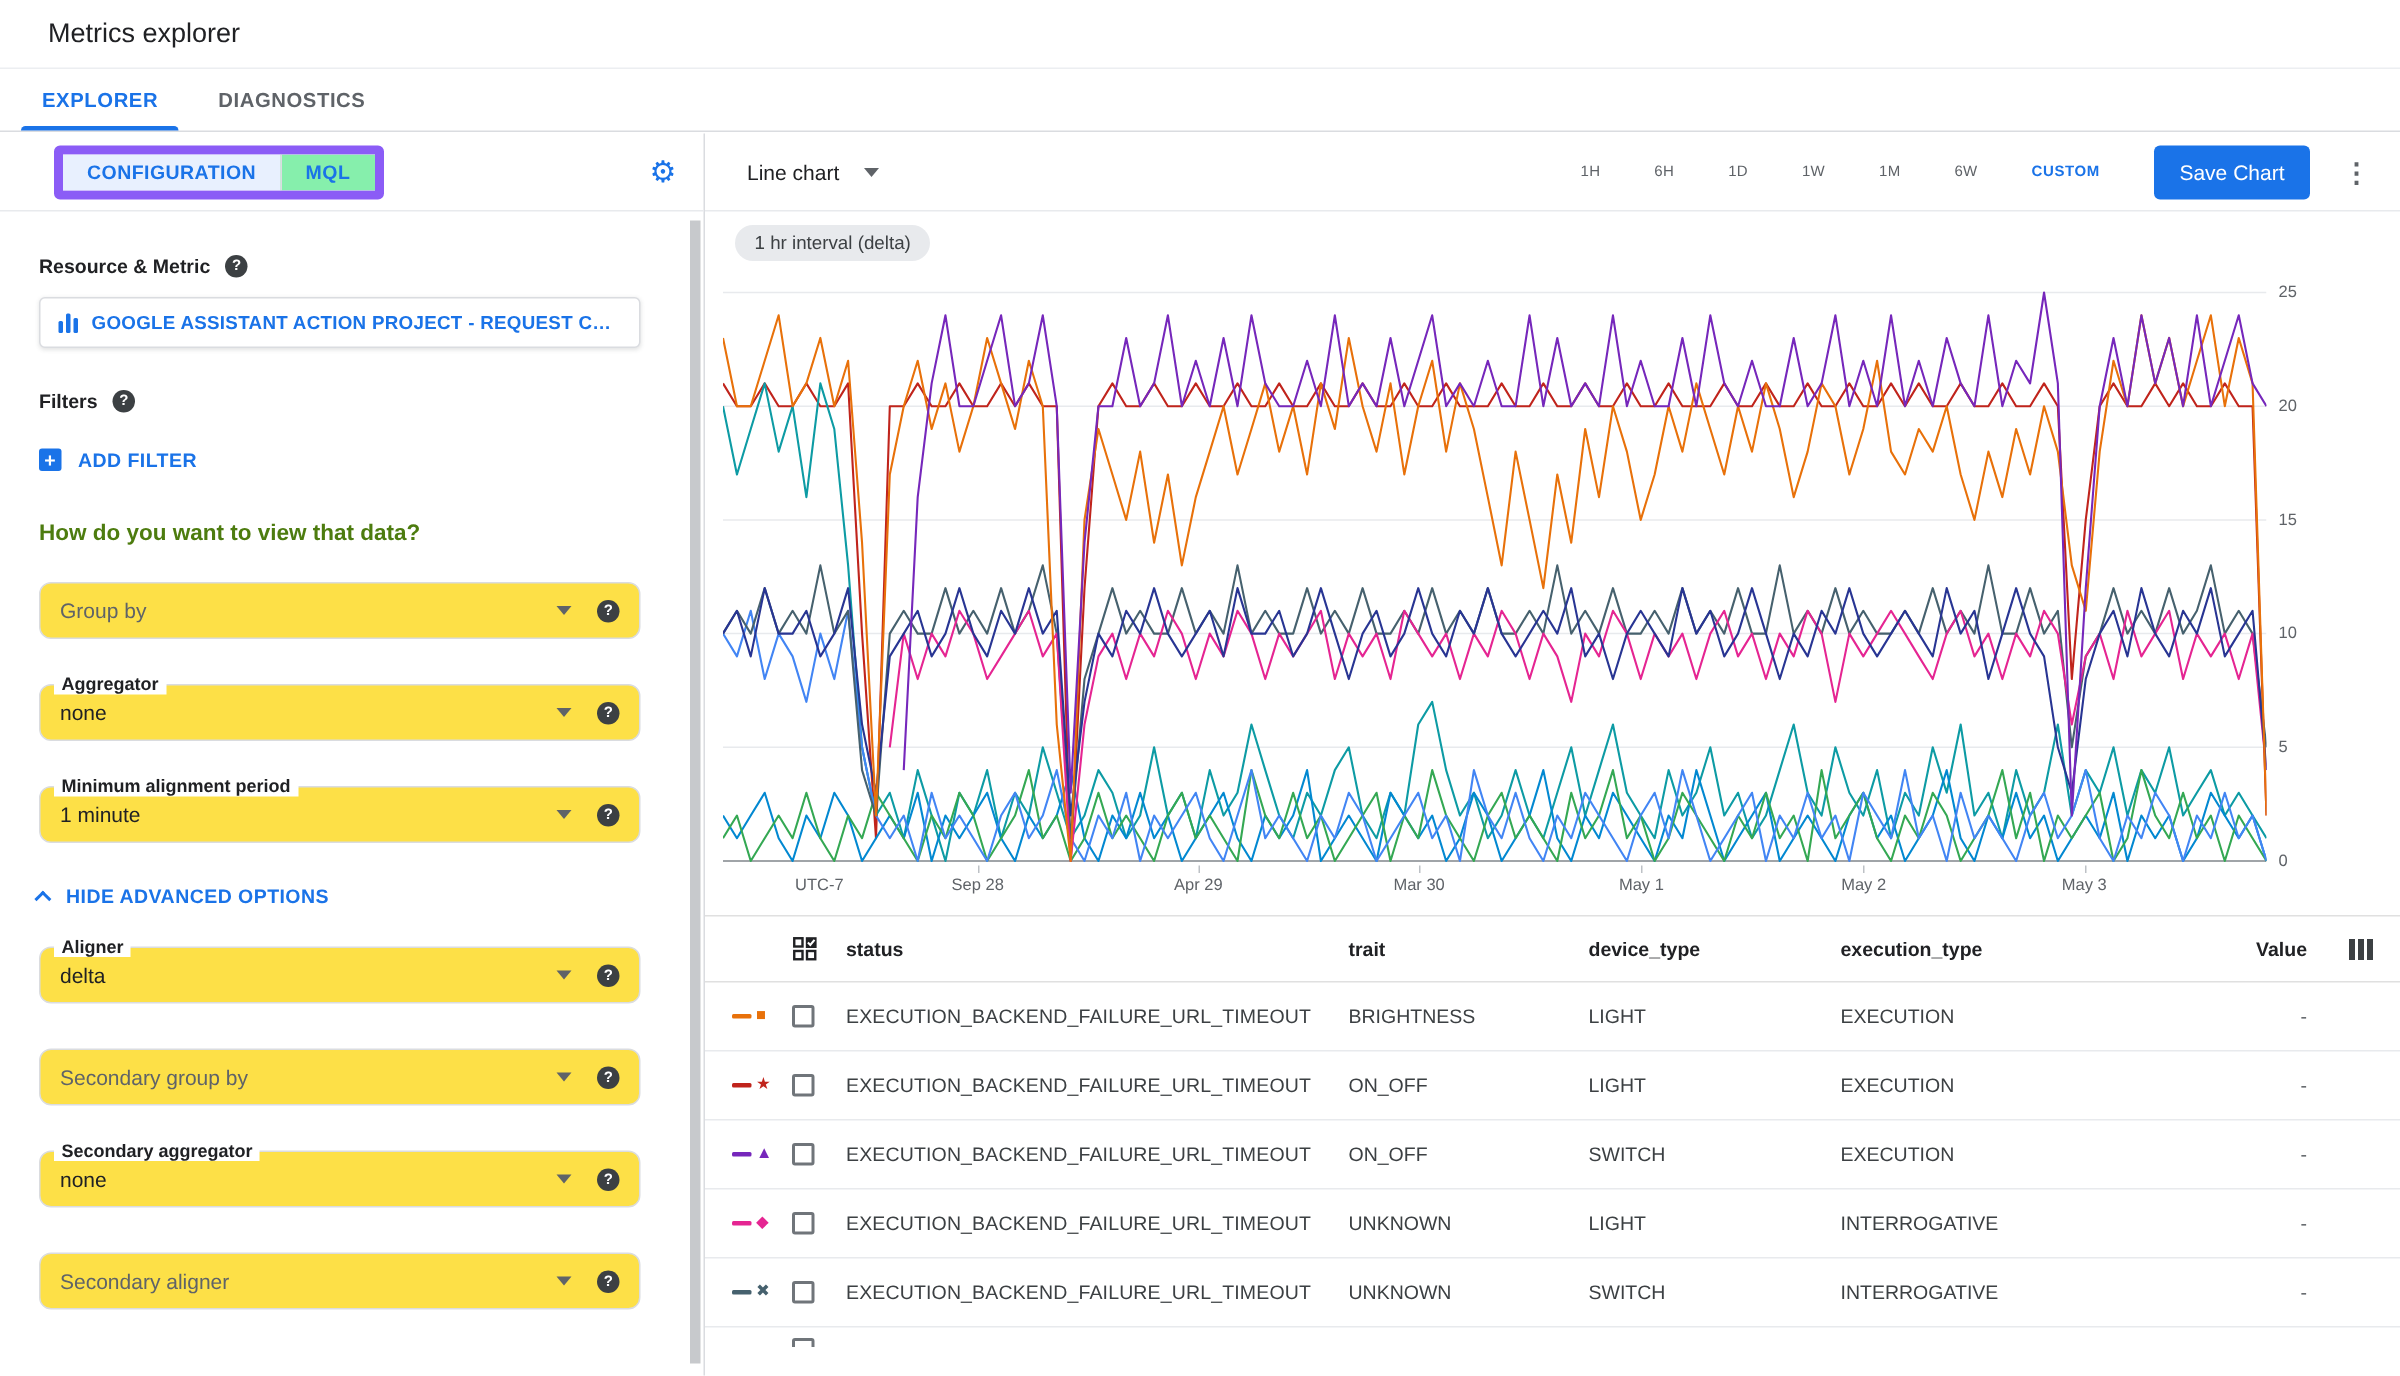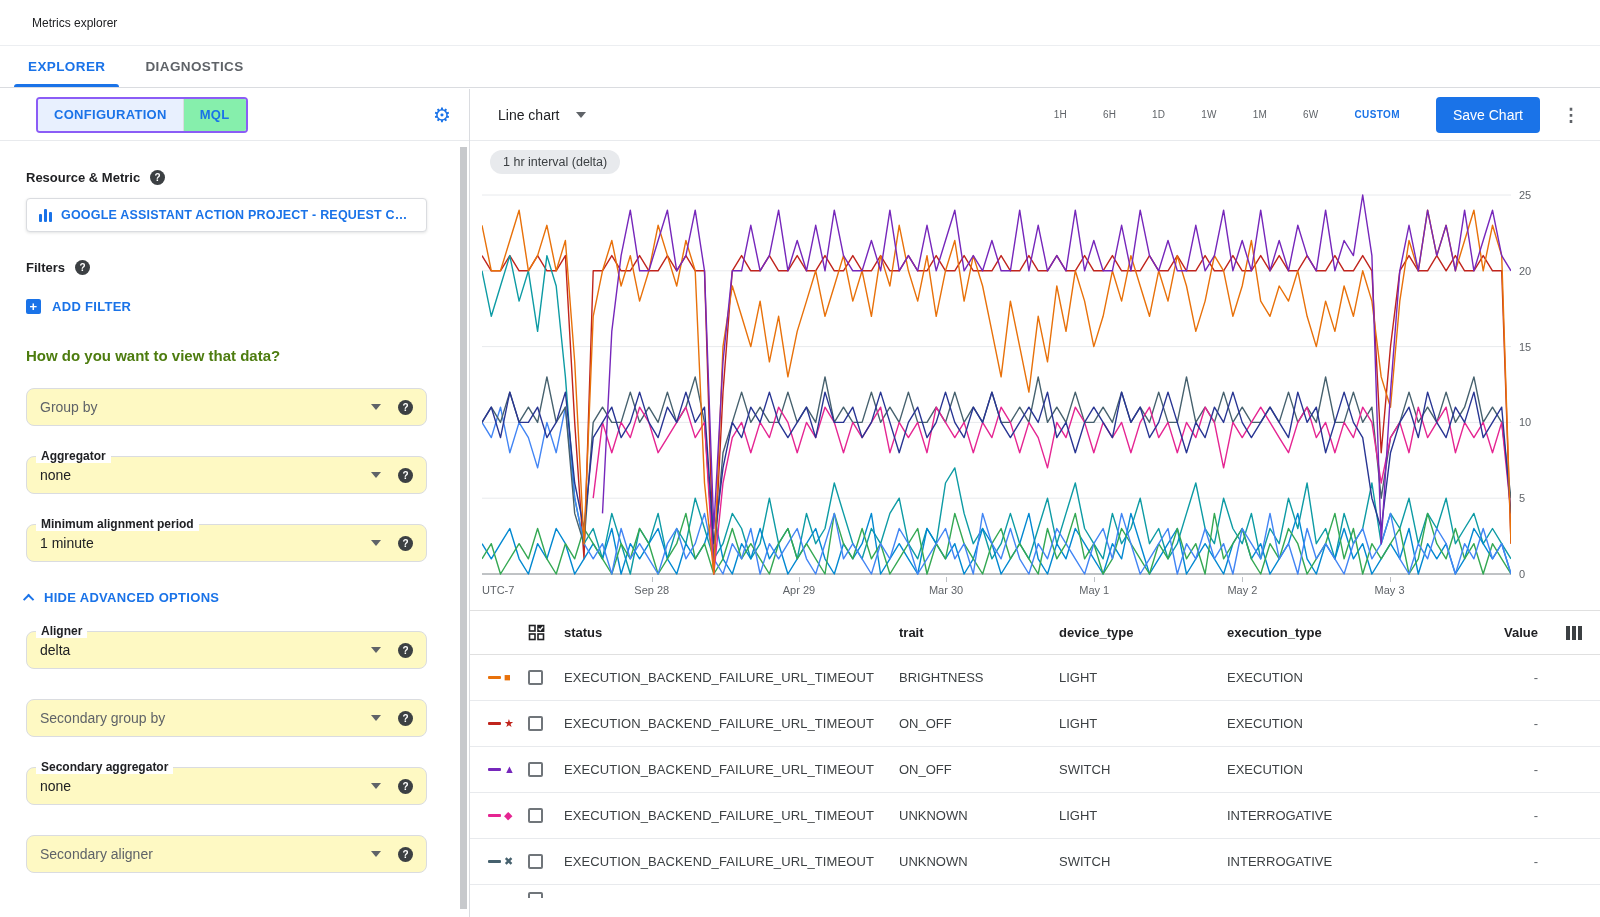--- a/index.html
+++ b/index.html
@@ -2,42 +2,42 @@
 <html><head>
 <meta charset="utf-8">
 <style>
   * { margin:0; padding:0; box-sizing:border-box; }
   html,body { width:1600px; height:917px; background:#fff; overflow:hidden;
     font-family:"Liberation Sans", sans-serif; color:#202124; }
 
   
   .title-bar { height:46px; display:flex; align-items:center; padding-left:32px;
     border-bottom:1px solid #eceef1; background:#fff; }
-  .title-bar h1 { font-size:12px; font-weight:400; color:#202124;text-align:right; }
+  .title-bar h1 { font-size:18px; font-weight:400; color:#202124;text-align:right; }
 
   .tab-bar { height:42px; display:flex; align-items:stretch; padding-left:8px;
     border-bottom:1px solid #dadce0; }
   .tab { display:flex; align-items:center; padding:0 20px; font-size:13.5px;
     font-weight:700; letter-spacing:.4px; color:#5f6368; position:relative; cursor:pointer; }
   .tab.active { color:#1a73e8; }
   .tab.active::after { content:""; position:absolute; left:6px; right:6px; bottom:0;
     height:3px; background:#1a73e8; border-radius:3px 3px 0 0; }
 
   
   .main { position:absolute; top:89px; bottom:0; left:0; right:0; display:flex; }
   .left-panel { width:470px; position:relative; border-right:1px solid #dadce0; background:#fff; }
   .right-panel { flex:1; position:relative; background:#fff; }
 
   .subheader { height:52px; display:flex; align-items:center;
     border-bottom:1px solid #e8eaed; }
   .left-panel .subheader { padding:0 18px 0 36px; }
   .right-panel .subheader { padding:0 20px 0 28px; }
 
   
-  .segmented { display:flex; border:2px solid #8b5cf6; border-radius:4px; overflow:hidden; height:36px; }
+  .segmented { display:flex; border:6px solid #8b5cf6; border-radius:4px; overflow:hidden; height:36px; }
   .seg-btn { display:flex; align-items:center; padding:0 16px; font-size:13px;
     font-weight:700; letter-spacing:.3px; color:#1a73e8; background:#86efac; cursor:pointer; }
   .seg-btn.active { background:#e8f0fe; }
   .seg-btn + .seg-btn { border-left:1px solid #dadce0; }
 
   .gear { margin-left:auto; font-size:20px; color:#1a73e8; cursor:pointer; line-height:1; }
 
   
   .panel-content { padding:0 42px 0 26px; }
   .section-label { display:flex; align-items:center; gap:10px; font-size:13px;
@@ -56,21 +56,21 @@
 
   .add-filter { display:flex; align-items:center; gap:11px; color:#1a73e8;
     font-size:13px; font-weight:700; letter-spacing:.3px; cursor:pointer; }
   .plus-icon { width:15px; height:15px; background:#1a73e8; color:#fff; border-radius:2px;
     display:inline-flex; align-items:center; justify-content:center; font-size:13px;
     font-weight:700; line-height:1; }
 
   .question { font-size:15px; font-weight:700; color:#4d7c0f; }
 
   .field { position:relative; height:38px; border:1px solid #dadce0; border-radius:8px;
-    display:flex; align-items:center; padding:0 13px; background:#fef9c3; cursor:pointer; }
+    display:flex; align-items:center; padding:0 13px; background:#fde047; cursor:pointer; }
   .f-label { position:absolute; top:-8px; left:9px; background:#fff; padding:0 5px;
     font-size:12px; font-weight:700; color:#202124; }
   .f-text { font-size:14px; color:#202124; }
   .f-text.placeholder { color:#5f6368; }
   .f-caret { margin-left:auto; width:0; height:0; border-left:5px solid transparent;
     border-right:5px solid transparent; border-top:6px solid #5f6368; }
   .field .help { margin-left:17px; }
 
   .adv-toggle { display:flex; align-items:center; gap:10px; color:#1a73e8; font-size:13px;
     font-weight:700; letter-spacing:.3px; cursor:pointer; }
@@ -94,21 +94,21 @@
   
   .chart-area { position:relative; height:469px; }
   .interval-chip { position:absolute; left:20px; top:9px; background:#e8eaed; color:#3c4043;
     font-size:12.5px; padding:5px 13px; border-radius:13px; }
   .plot { position:absolute; left:12px; top:52px; }
   .ylabels { position:absolute; left:1049px; top:52px; width:40px; height:383px; }
   .ylabels span { position:absolute; font-size:11px; color:#5f6368; }
   .xlabels { position:absolute; left:12px; top:436px; width:1029px; height:26px; }
   .xlabels .xtick { position:absolute; top:0; width:1px; height:5px; background:#bdc1c6; }
   .xlabels .xlab { position:absolute; top:7px; font-size:11px; color:#5f6368; transform:translateX(-50%); }
-  .xlabels .xlab.first { transform:none; }
+  .xlabels .xlab.first { transform:none;margin-left:48px; }
 
   
   .series-table { border-top:1px solid #e0e0e0; }
   .t-row { display:grid; grid-template-columns:40px 36px 335px 160px 168px 240px 1fr 40px;
     align-items:center; padding:0 18px; height:46px; border-bottom:1px solid #e8eaed;
     font-size:13px; color:#3c4043; }
   .t-row.header { height:44px; border-bottom:1px solid #e0e0e0; font-weight:700; color:#202124; }
   .t-row .val { text-align:right; padding-right:4px; color:#5f6368; }
   .t-row.header .val { color:#202124; }
   .cols-icon { justify-self:end; display:inline-flex; gap:2px; cursor:pointer; }

